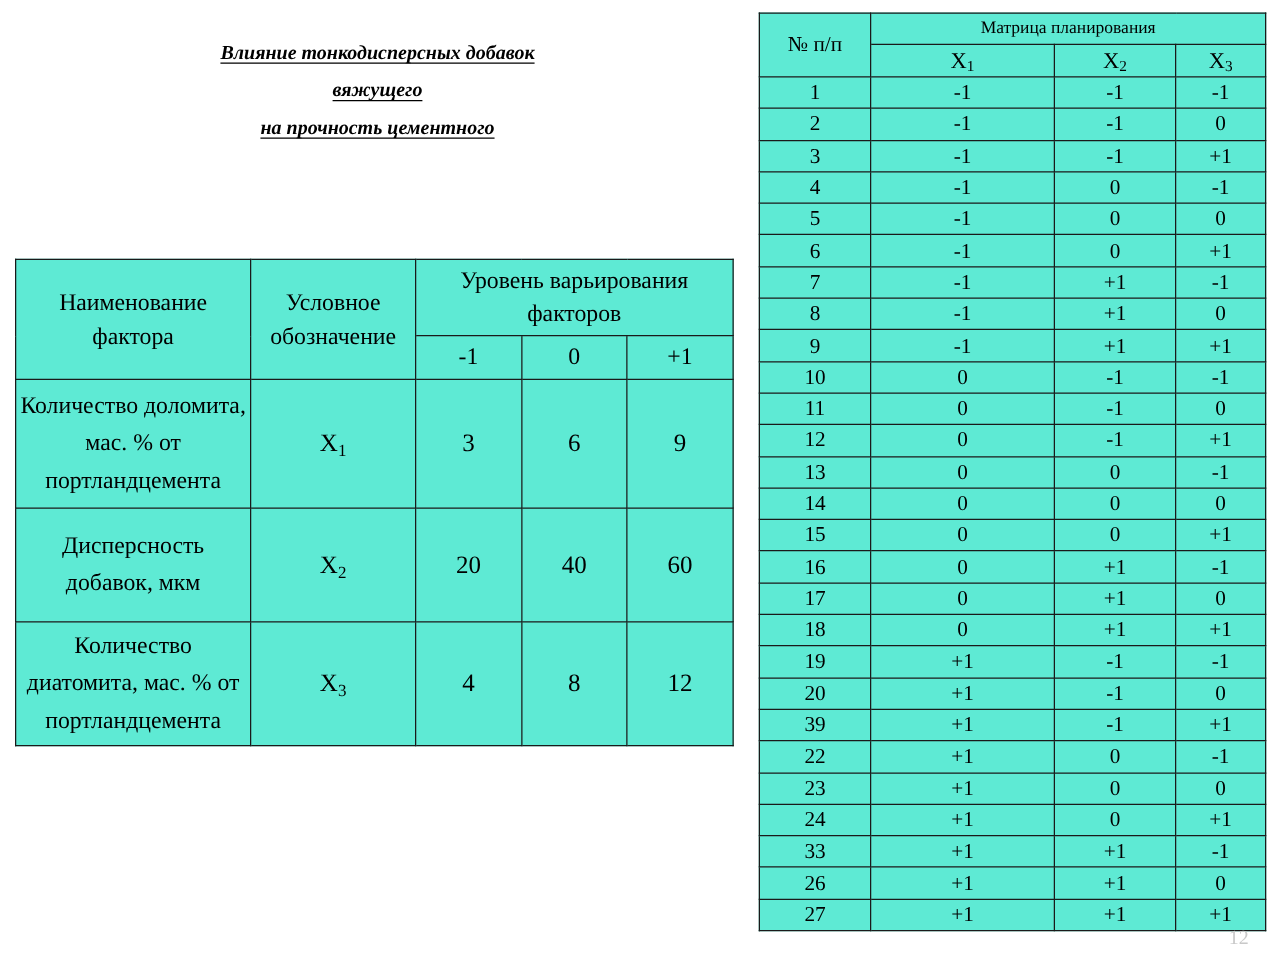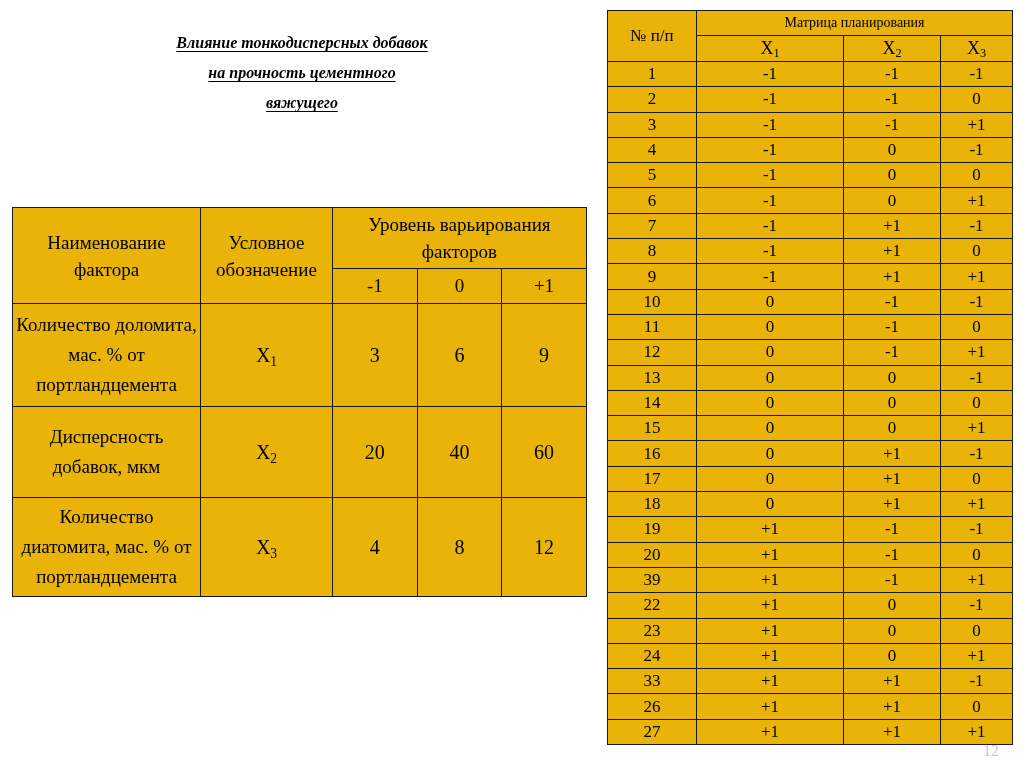--- a/index.html
+++ b/index.html
@@ -33,21 +33,21 @@
     text-decoration: underline;
     text-underline-offset: 3px;
     white-space: nowrap;
     display: block;
   }
 
   
   table.doc-table {
     border-collapse: collapse;
     table-layout: fixed;
-    background: #eab308;
+    background: #5eead4;
   }
   table.doc-table td,
   table.doc-table th {
     border: 1.4px solid #1a1a1a;
     text-align: center;
     vertical-align: middle;
     font-weight: normal;
     font-family: "Liberation Serif", "DejaVu Serif", serif;
     padding: 0;
   }
@@ -139,22 +139,22 @@
     font-size: 16px;
     color: #c9c9c9;
     font-family: "Liberation Serif", "DejaVu Serif", serif;
   }
 </style>
 </head>
 <body>
 
 <div id="title-block">
   <span class="title-line">Влияние тонкодисперсных добавок</span>
+  <span class="title-line">вяжущего</span>
   <span class="title-line">на прочность цементного</span>
-  <span class="title-line">вяжущего</span>
 </div>
 
 <div id="factors-table-wrap">
   <table class="doc-table" id="factors-table">
     <colgroup>
       <col class="col-name">
         <col class="col-symbol">
       <col class="col-level">
         <col class="col-level">
         <col class="col-level">

